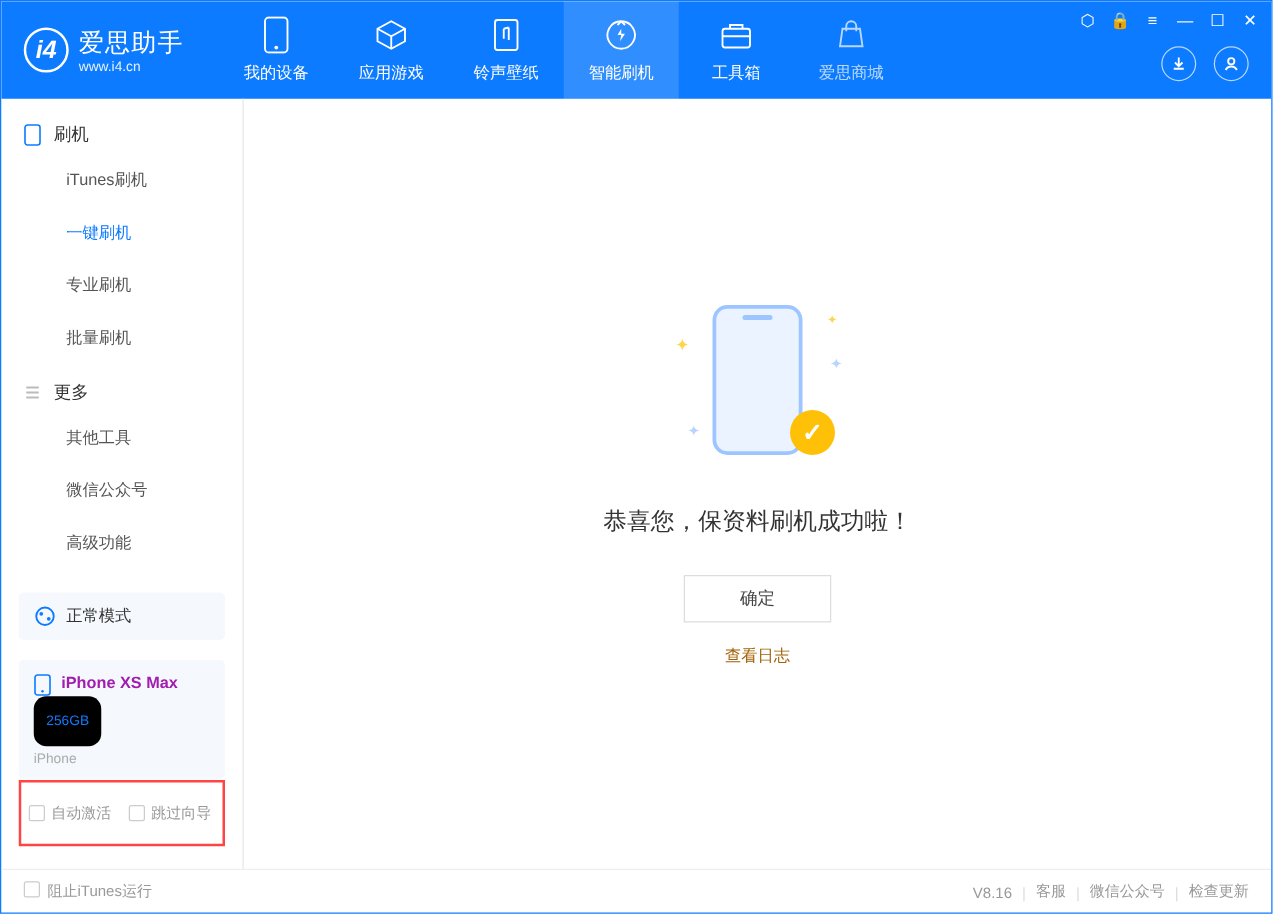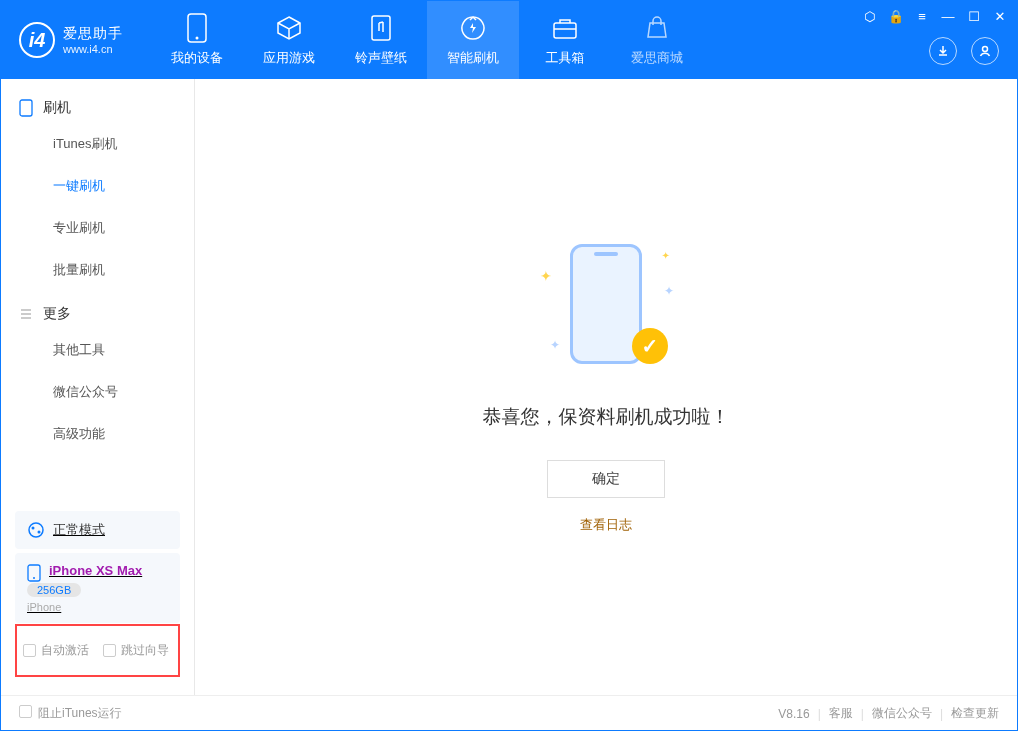--- a/index.html
+++ b/index.html
@@ -2,46 +2,46 @@
 <html><head>
 <meta charset="utf-8">
 <style>
 * { margin: 0; padding: 0; box-sizing: border-box; font-family: "Microsoft YaHei", sans-serif; }
 body { background: #fff; width: 1018px; height: 731px; overflow: hidden; border: 1px solid #0d7bff; }
 
 .header { background: linear-gradient(to bottom, #0d7bff, #0d7bff); height: 78px; display: flex; align-items: center; position: relative; }
 .logo-area { display: flex; align-items: center; padding: 0 18px; gap: 8px; }
 .logo-circle { width: 36px; height: 36px; border: 2.5px solid #fff; border-radius: 50%; display: flex; align-items: center; justify-content: center; color: #fff; font-size: 20px; font-weight: bold; font-style: italic; }
 .logo-text { color: #fff; }
-.logo-text .cn { font-size: 14px; font-weight: 500; letter-spacing: 1px; }
+.logo-text .cn { font-size: 20px; font-weight: 500; letter-spacing: 1px; }
 .logo-text .en { font-size: 11px; opacity: 0.9; }
 
 .nav-tabs { display: flex; height: 100%; margin-left: 10px; }
 .nav-tab { width: 92px; height: 100%; display: flex; flex-direction: column; align-items: center; justify-content: center; gap: 6px; color: #fff; font-size: 13px; cursor: pointer; position: relative; }
 .nav-tab.active { background: rgba(255,255,255,0.15); }
 .nav-tab.dim { opacity: 0.7; }
 .nav-tab .icon-box { width: 30px; height: 30px; display: flex; align-items: center; justify-content: center; }
 
 .header-controls { position: absolute; right: 10px; top: 8px; display: flex; gap: 12px; align-items: center; }
 .header-controls .ctrl { width: 14px; height: 14px; color: #fff; cursor: pointer; display: flex; align-items: center; justify-content: center; font-size: 13px; }
 .header-right-icons { position: absolute; right: 18px; bottom: 14px; display: flex; gap: 14px; }
 .circle-icon { width: 28px; height: 28px; border: 1.5px solid rgba(255,255,255,0.7); border-radius: 50%; display: flex; align-items: center; justify-content: center; color: #fff; cursor: pointer; }
 
 .body-area { display: flex; height: 616px; }
 .sidebar { width: 194px; border-right: 1px solid #e8e8e8; padding-top: 14px; position: relative; }
 .side-section { margin-bottom: 8px; }
 .side-header { display: flex; align-items: center; gap: 10px; padding: 6px 18px; color: #333; font-size: 14px; font-weight: 500; }
 .side-item { padding: 12px 18px 12px 52px; color: #555; font-size: 13px; cursor: pointer; }
 .side-item.active { color: #0d7bff; }
 
-.device-cards { position: absolute; bottom: 72px; left: 14px; right: 14px; display: flex; flex-direction: column; gap: 4px; text-decoration: underline; }
+.device-cards { position: absolute; bottom: 72px; left: 14px; right: 14px; display: flex; flex-direction: column; gap: 16px; }
 .device-card { background: #f5f8fc; border-radius: 4px; padding: 10px 12px; font-size: 13px; }
 .device-card.mode { display: flex; align-items: center; gap: 8px; color: #333; }
 .device-card .dev-name { font-weight: 600; color: #a21caf; margin-bottom: 4px; }
-.storage-badge { display: inline-block; background: #e5e5e5; color: #0d7bff; border-radius: 10px; padding: 1px 10px; font-size: 11px; margin-bottom: 4px; }
+.storage-badge { display: inline-block; background: #000000; color: #0d7bff; border-radius: 10px; padding: 14px 10px; font-size: 11px; margin-bottom: 4px; }
 .dev-type { color: #aaa; font-size: 11px; }
 
 .checkbox-row { position: absolute; bottom: 18px; left: 14px; right: 14px; border: 2px solid #ff4444; padding: 16px 6px; display: flex; gap: 14px; align-items: center; }
 .cb-item { display: flex; align-items: center; gap: 5px; font-size: 12px; color: #999; cursor: pointer; }
 .cb-box { width: 13px; height: 13px; border: 1px solid #ccc; border-radius: 2px; }
 
 .main-content { flex: 1; display: flex; flex-direction: column; align-items: center; justify-content: center; position: relative; }
 .success-illus { position: relative; width: 140px; height: 140px; margin-bottom: 24px; }
 .phone-shape { width: 72px; height: 120px; border: 3px solid #9dc5ff; border-radius: 12px; position: absolute; left: 50%; top: 50%; transform: translate(-50%, -55%); background: #eaf3ff; }
 .phone-shape::before { content: ''; position: absolute; top: 5px; left: 50%; transform: translateX(-50%); width: 24px; height: 4px; background: #9dc5ff; border-radius: 2px; }

